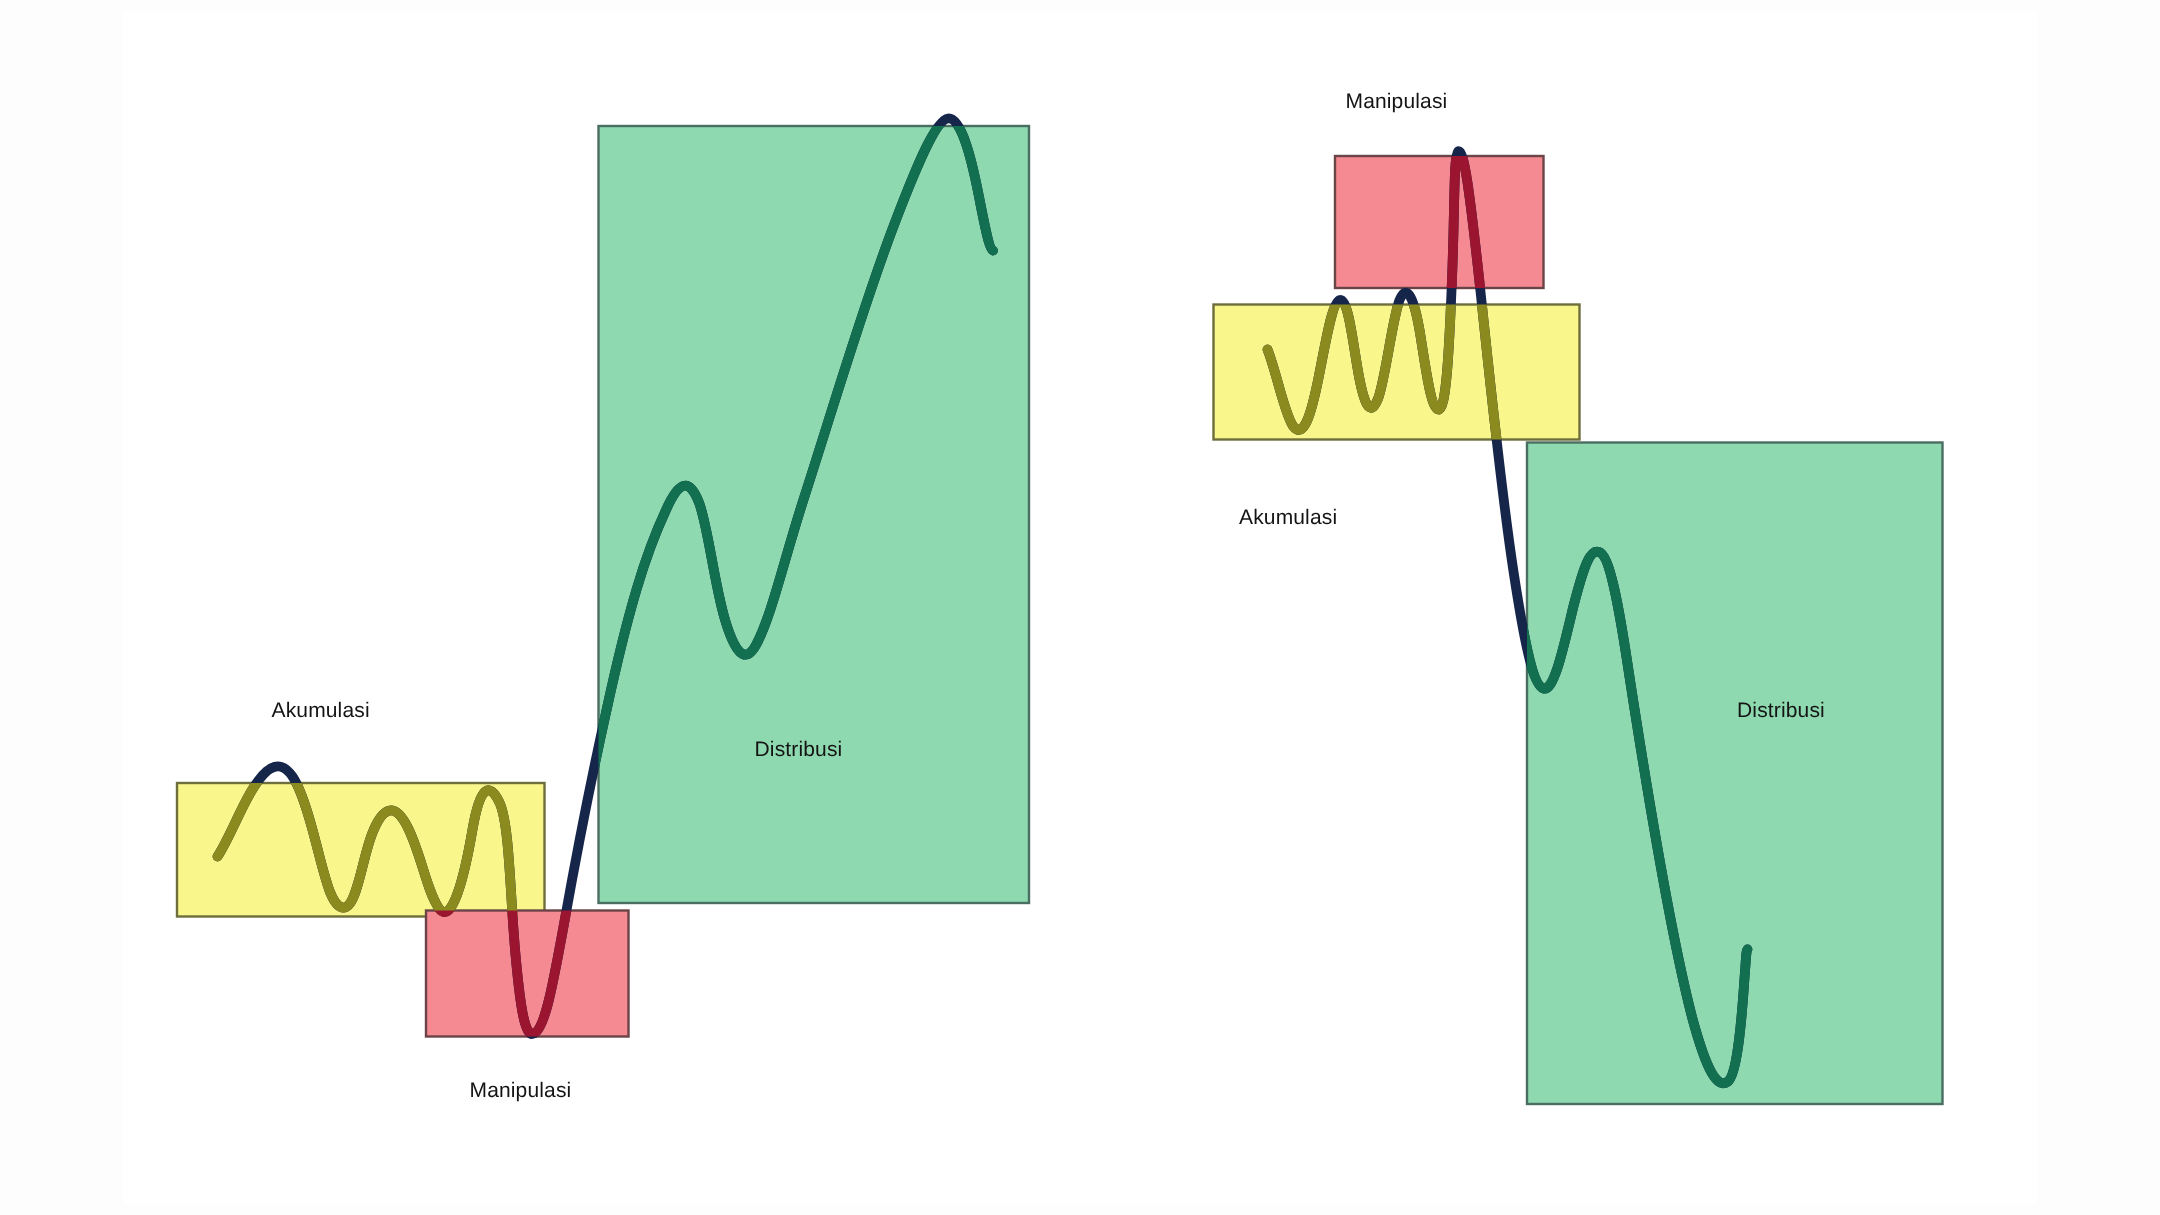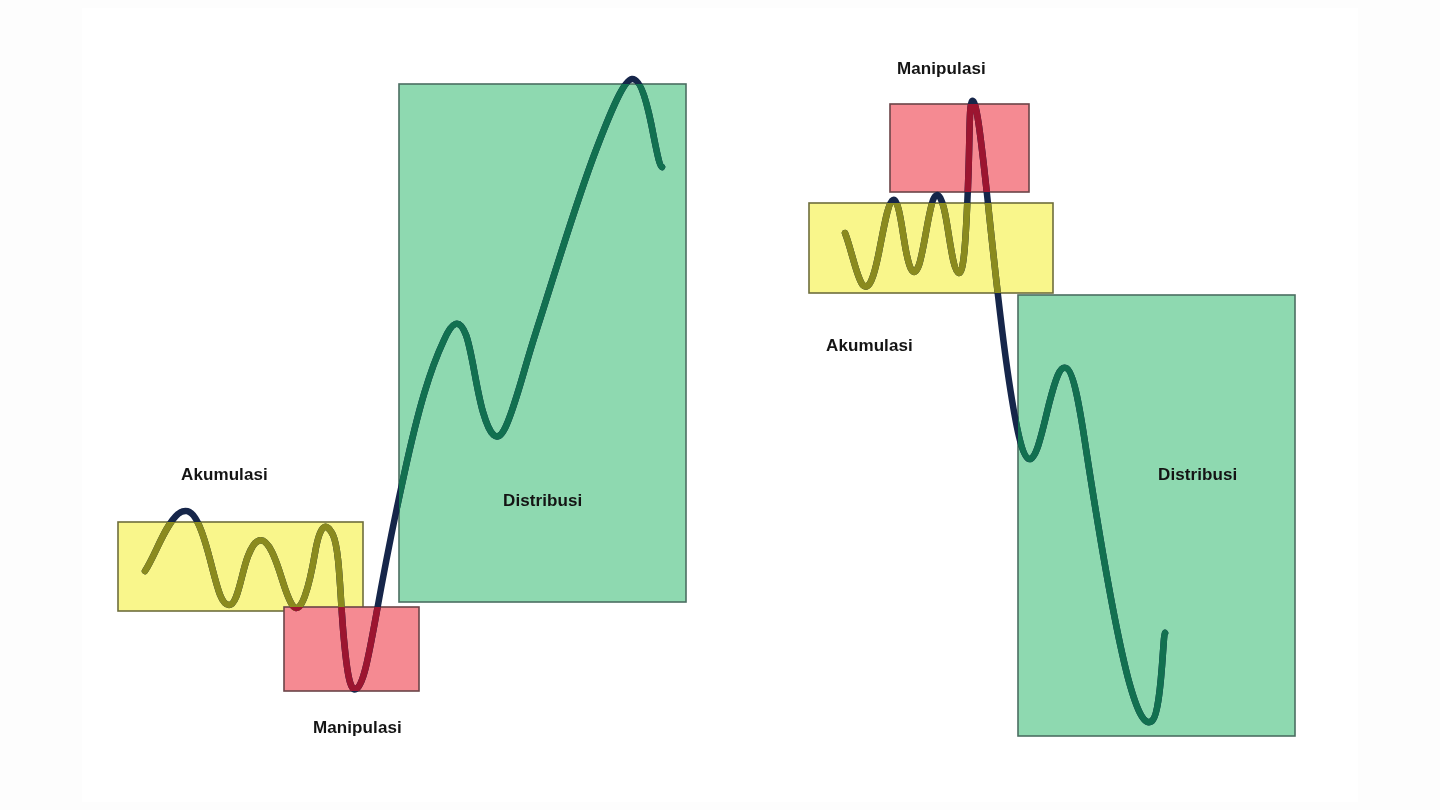--- a/index.html
+++ b/index.html
@@ -26,22 +26,22 @@
     background:#ffffff;
   }
   svg.diagram{
     position:absolute;left:0;top:0;
     width:1440px;height:810px;
     overflow:visible;
   }
   .zone-label{
     position:absolute;
     font-family:"Liberation Sans", sans-serif;
-    font-weight:bold;
-    font-size:17px;
+    font-weight:normal;
+    font-size:14px;
     color:#141414;
     letter-spacing:.1px;
     white-space:nowrap;
     user-select:none;
   }
 </style>
 </head>
 <body>
 
 <div id="canvas">

